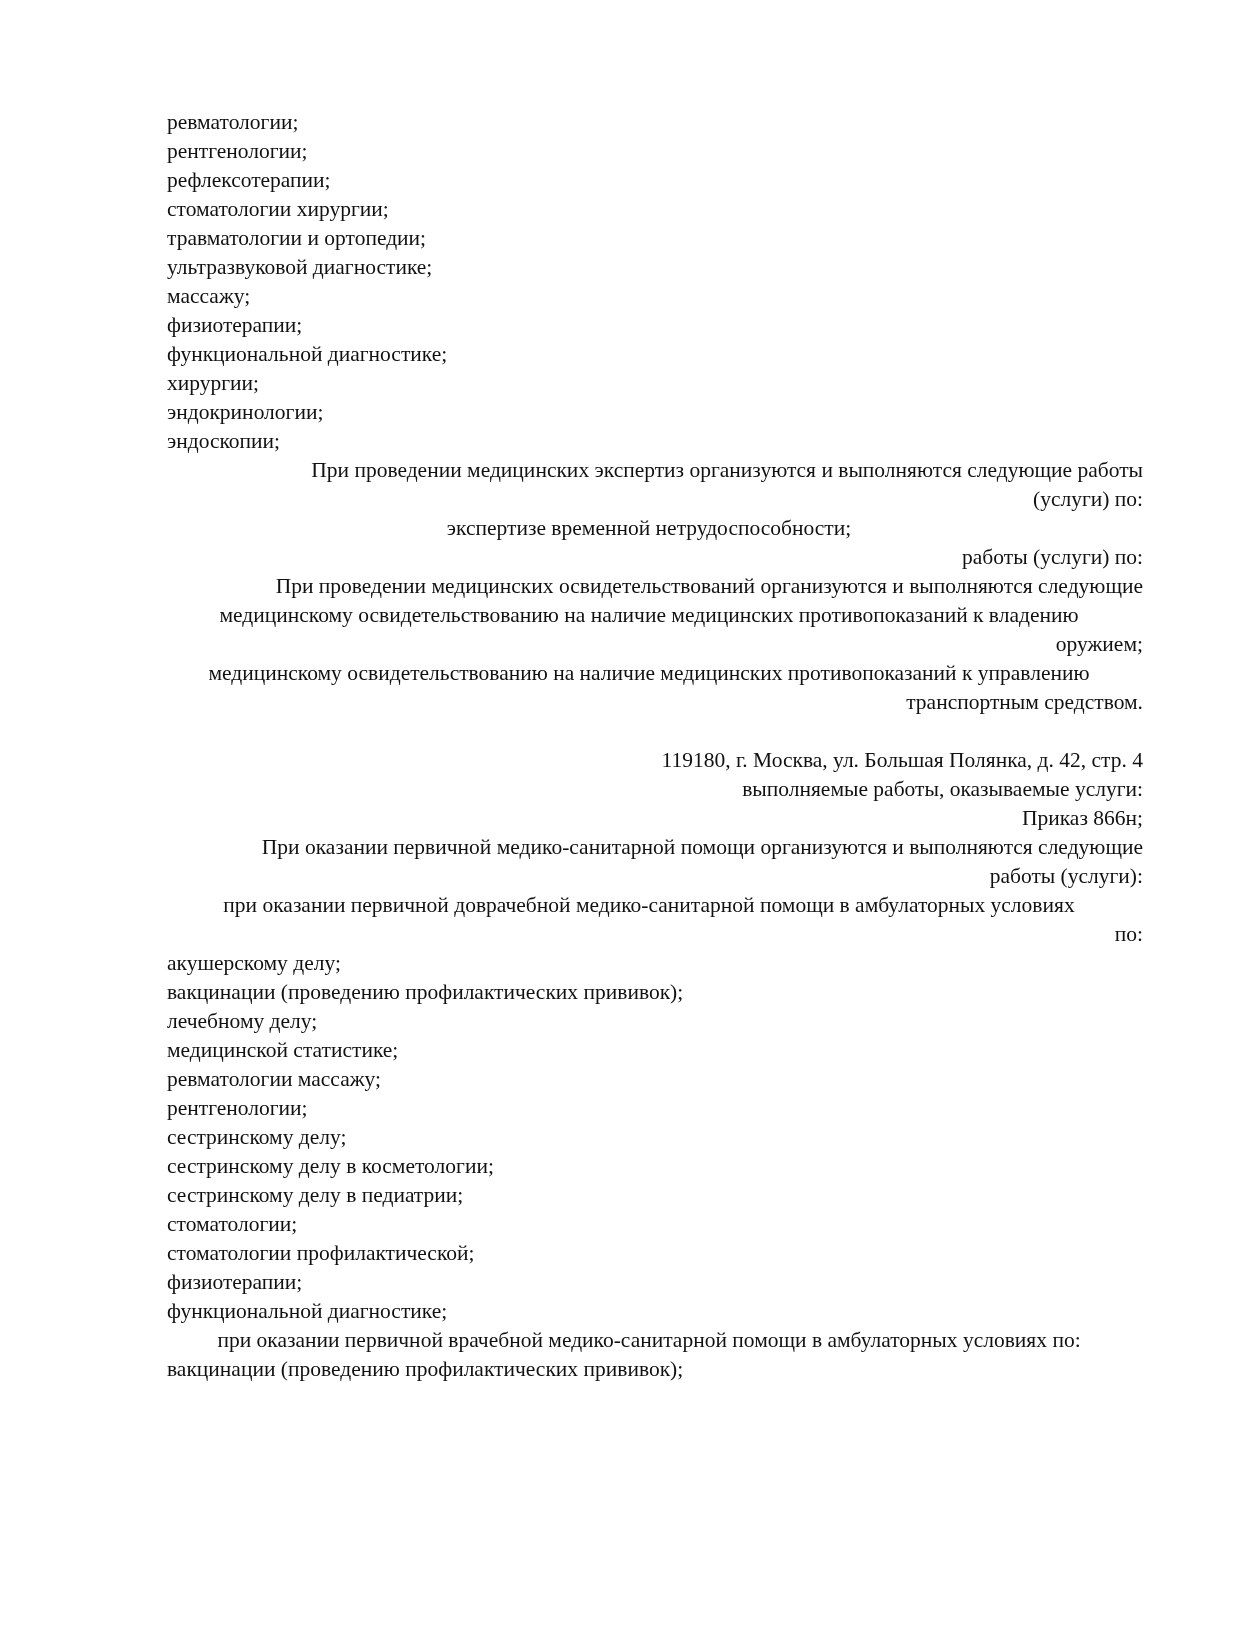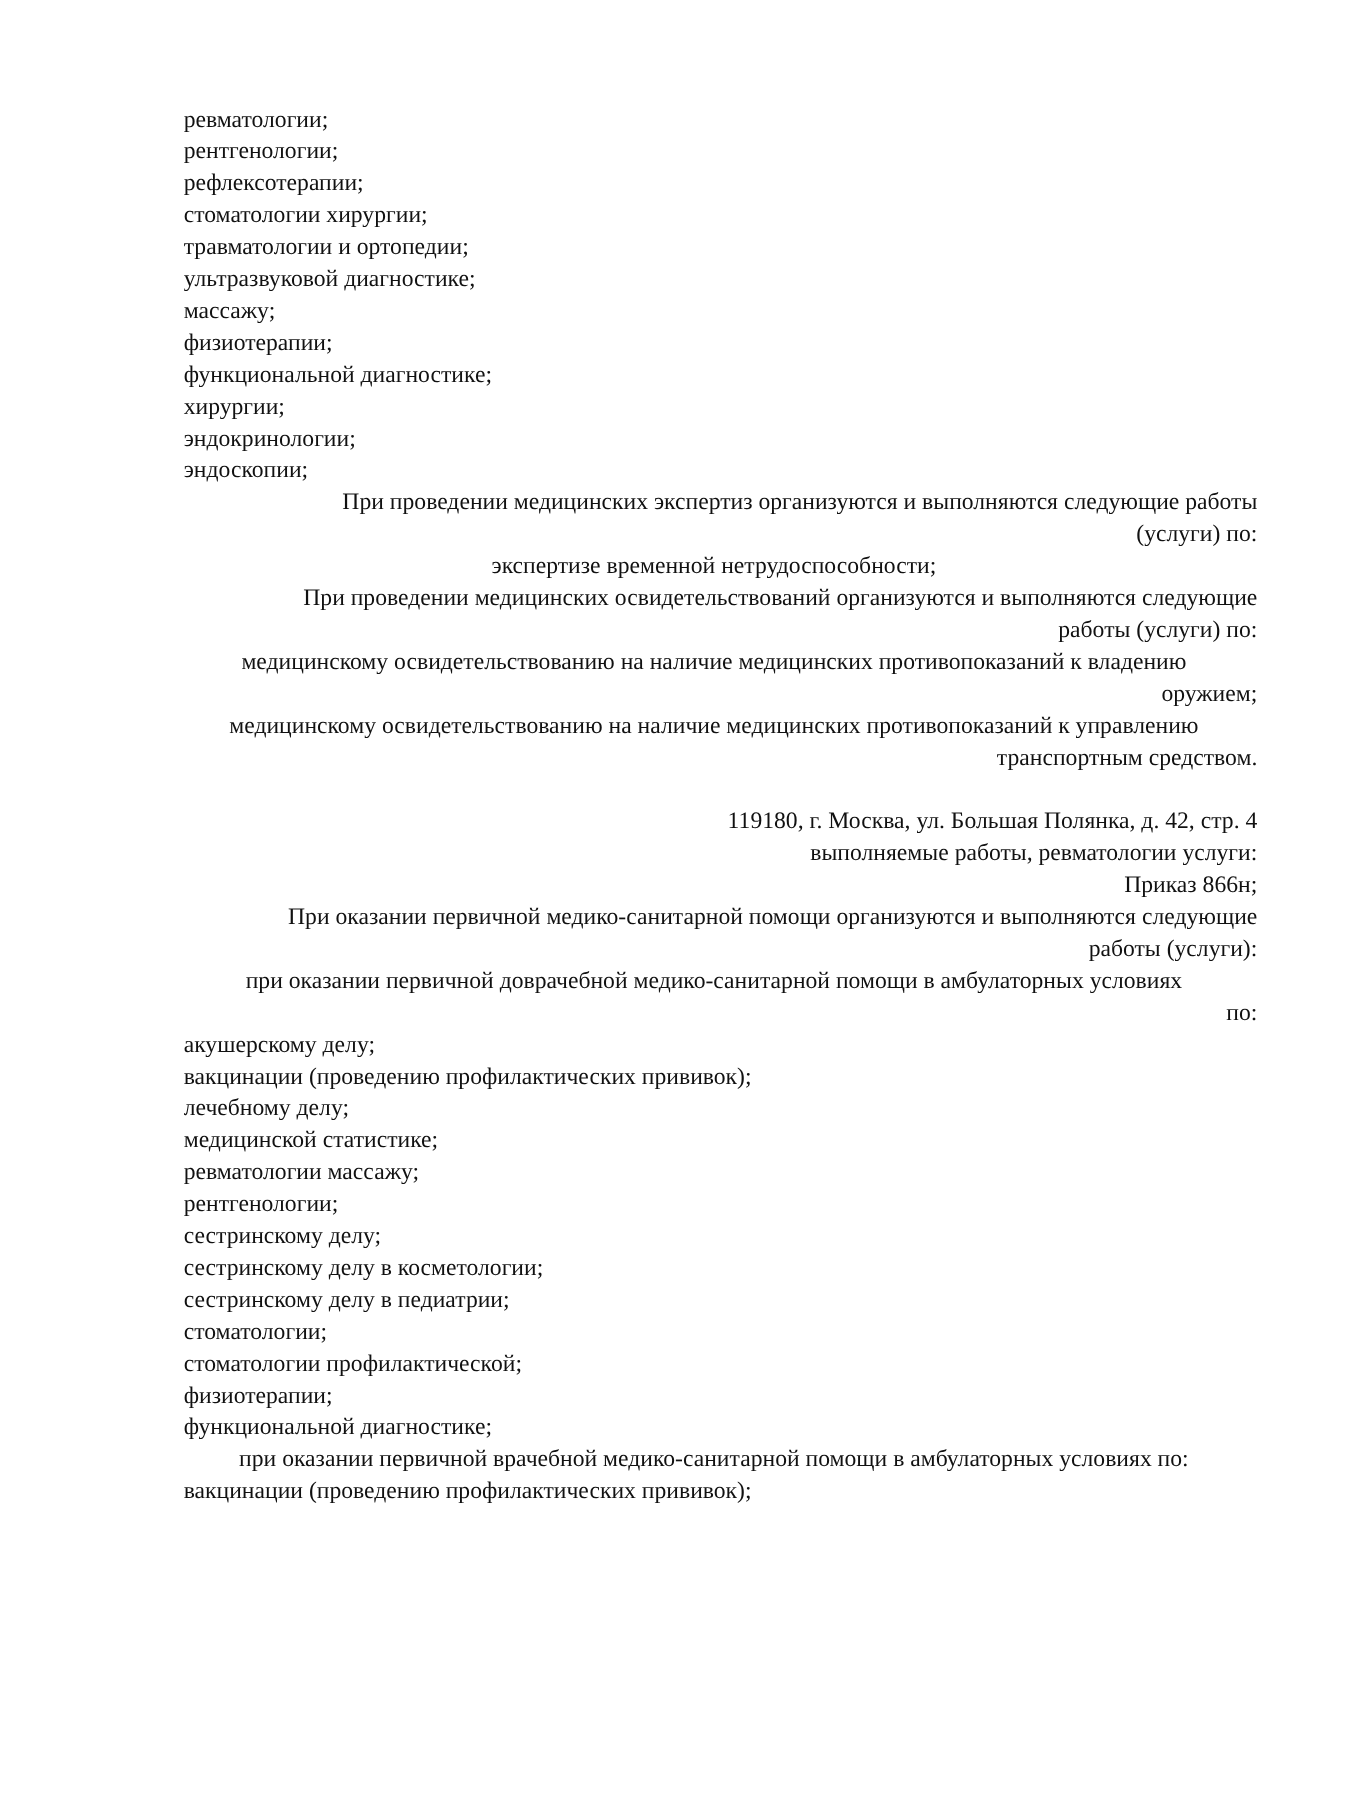--- a/index.html
+++ b/index.html
@@ -11,21 +11,21 @@
       width: 1240px;
       height: 1650px;
       position: relative;
       overflow: hidden;
       font-family: "Liberation Serif", "DejaVu Serif", serif;
       color: #111111;
     }
     .page {
       position: absolute;
       left: 143px;
-      top: 94px;
+      top: 108px;
       width: 1000px;
       font-size: 21.5px;
       line-height: 29px;
     }
     .line {
       display: block;
       white-space: pre;
       margin: 0;
       padding: 0;
       height: 29px;
@@ -55,33 +55,33 @@
     <span class="line ind2">эндоскопии;</span>
   </div>
 
   <div>
     <span class="line ind0">При проведении медицинских экспертиз организуются и выполняются следующие работы</span>
     <span class="line ind0">(услуги) по:</span>
     <span class="line ind1">экспертизе временной нетрудоспособности;</span>
   </div>
 
   <div>
+    <span class="line ind0">работы (услуги) по:</span>
     <span class="line ind0">При проведении медицинских освидетельствований организуются и выполняются следующие</span>
-    <span class="line ind0">работы (услуги) по:</span>
     <span class="line ind1">медицинскому освидетельствованию на наличие медицинских противопоказаний к владению</span>
     <span class="line ind0">оружием;</span>
     <span class="line ind1">медицинскому освидетельствованию на наличие медицинских противопоказаний к управлению</span>
     <span class="line ind0">транспортным средством.</span>
   </div>
 
   <div class="gap"></div>
 
   <div>
     <span class="line ind0">119180, г. Москва, ул. Большая Полянка, д. 42, стр. 4</span>
-    <span class="line ind0">выполняемые работы, ревматологии услуги:</span>
+    <span class="line ind0">выполняемые работы, оказываемые услуги:</span>
     <span class="line ind0">Приказ 866н;</span>
     <span class="line ind0">При оказании первичной медико-санитарной помощи организуются и выполняются следующие</span>
     <span class="line ind0">работы (услуги):</span>
     <span class="line ind1">при оказании первичной доврачебной медико-санитарной помощи в амбулаторных условиях</span>
     <span class="line ind0">по:</span>
   </div>
 
   <div>
     <span class="line ind2">акушерскому делу;</span>
     <span class="line ind2">вакцинации (проведению профилактических прививок);</span>

